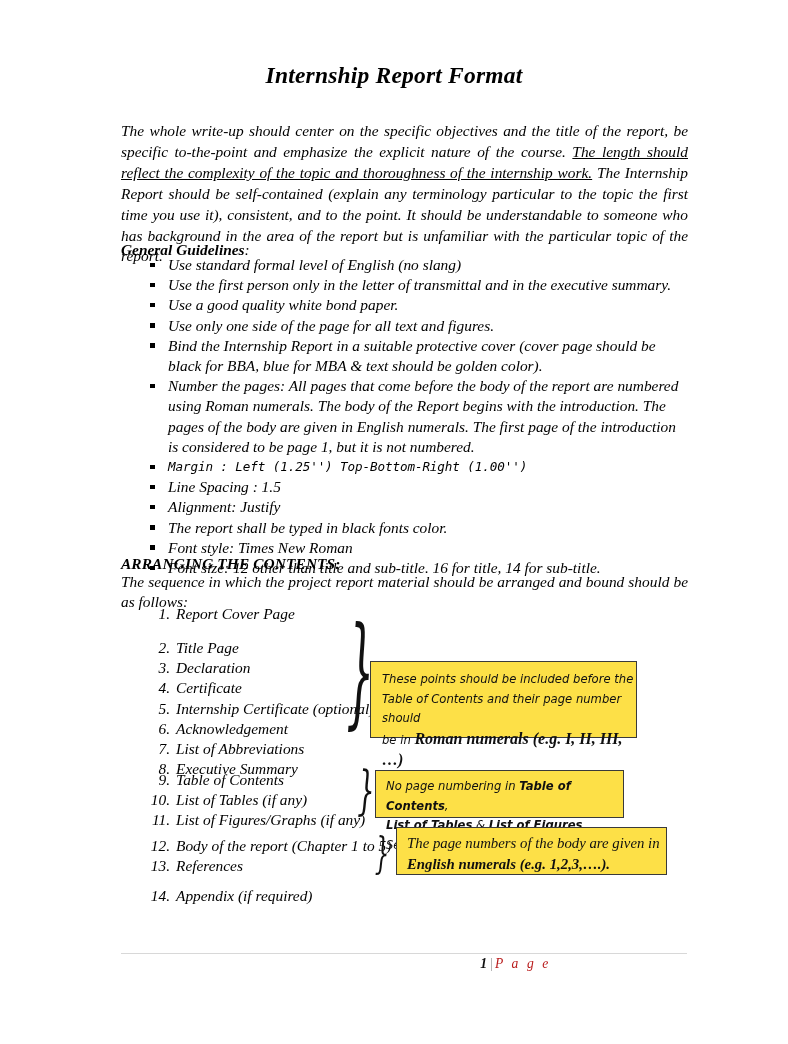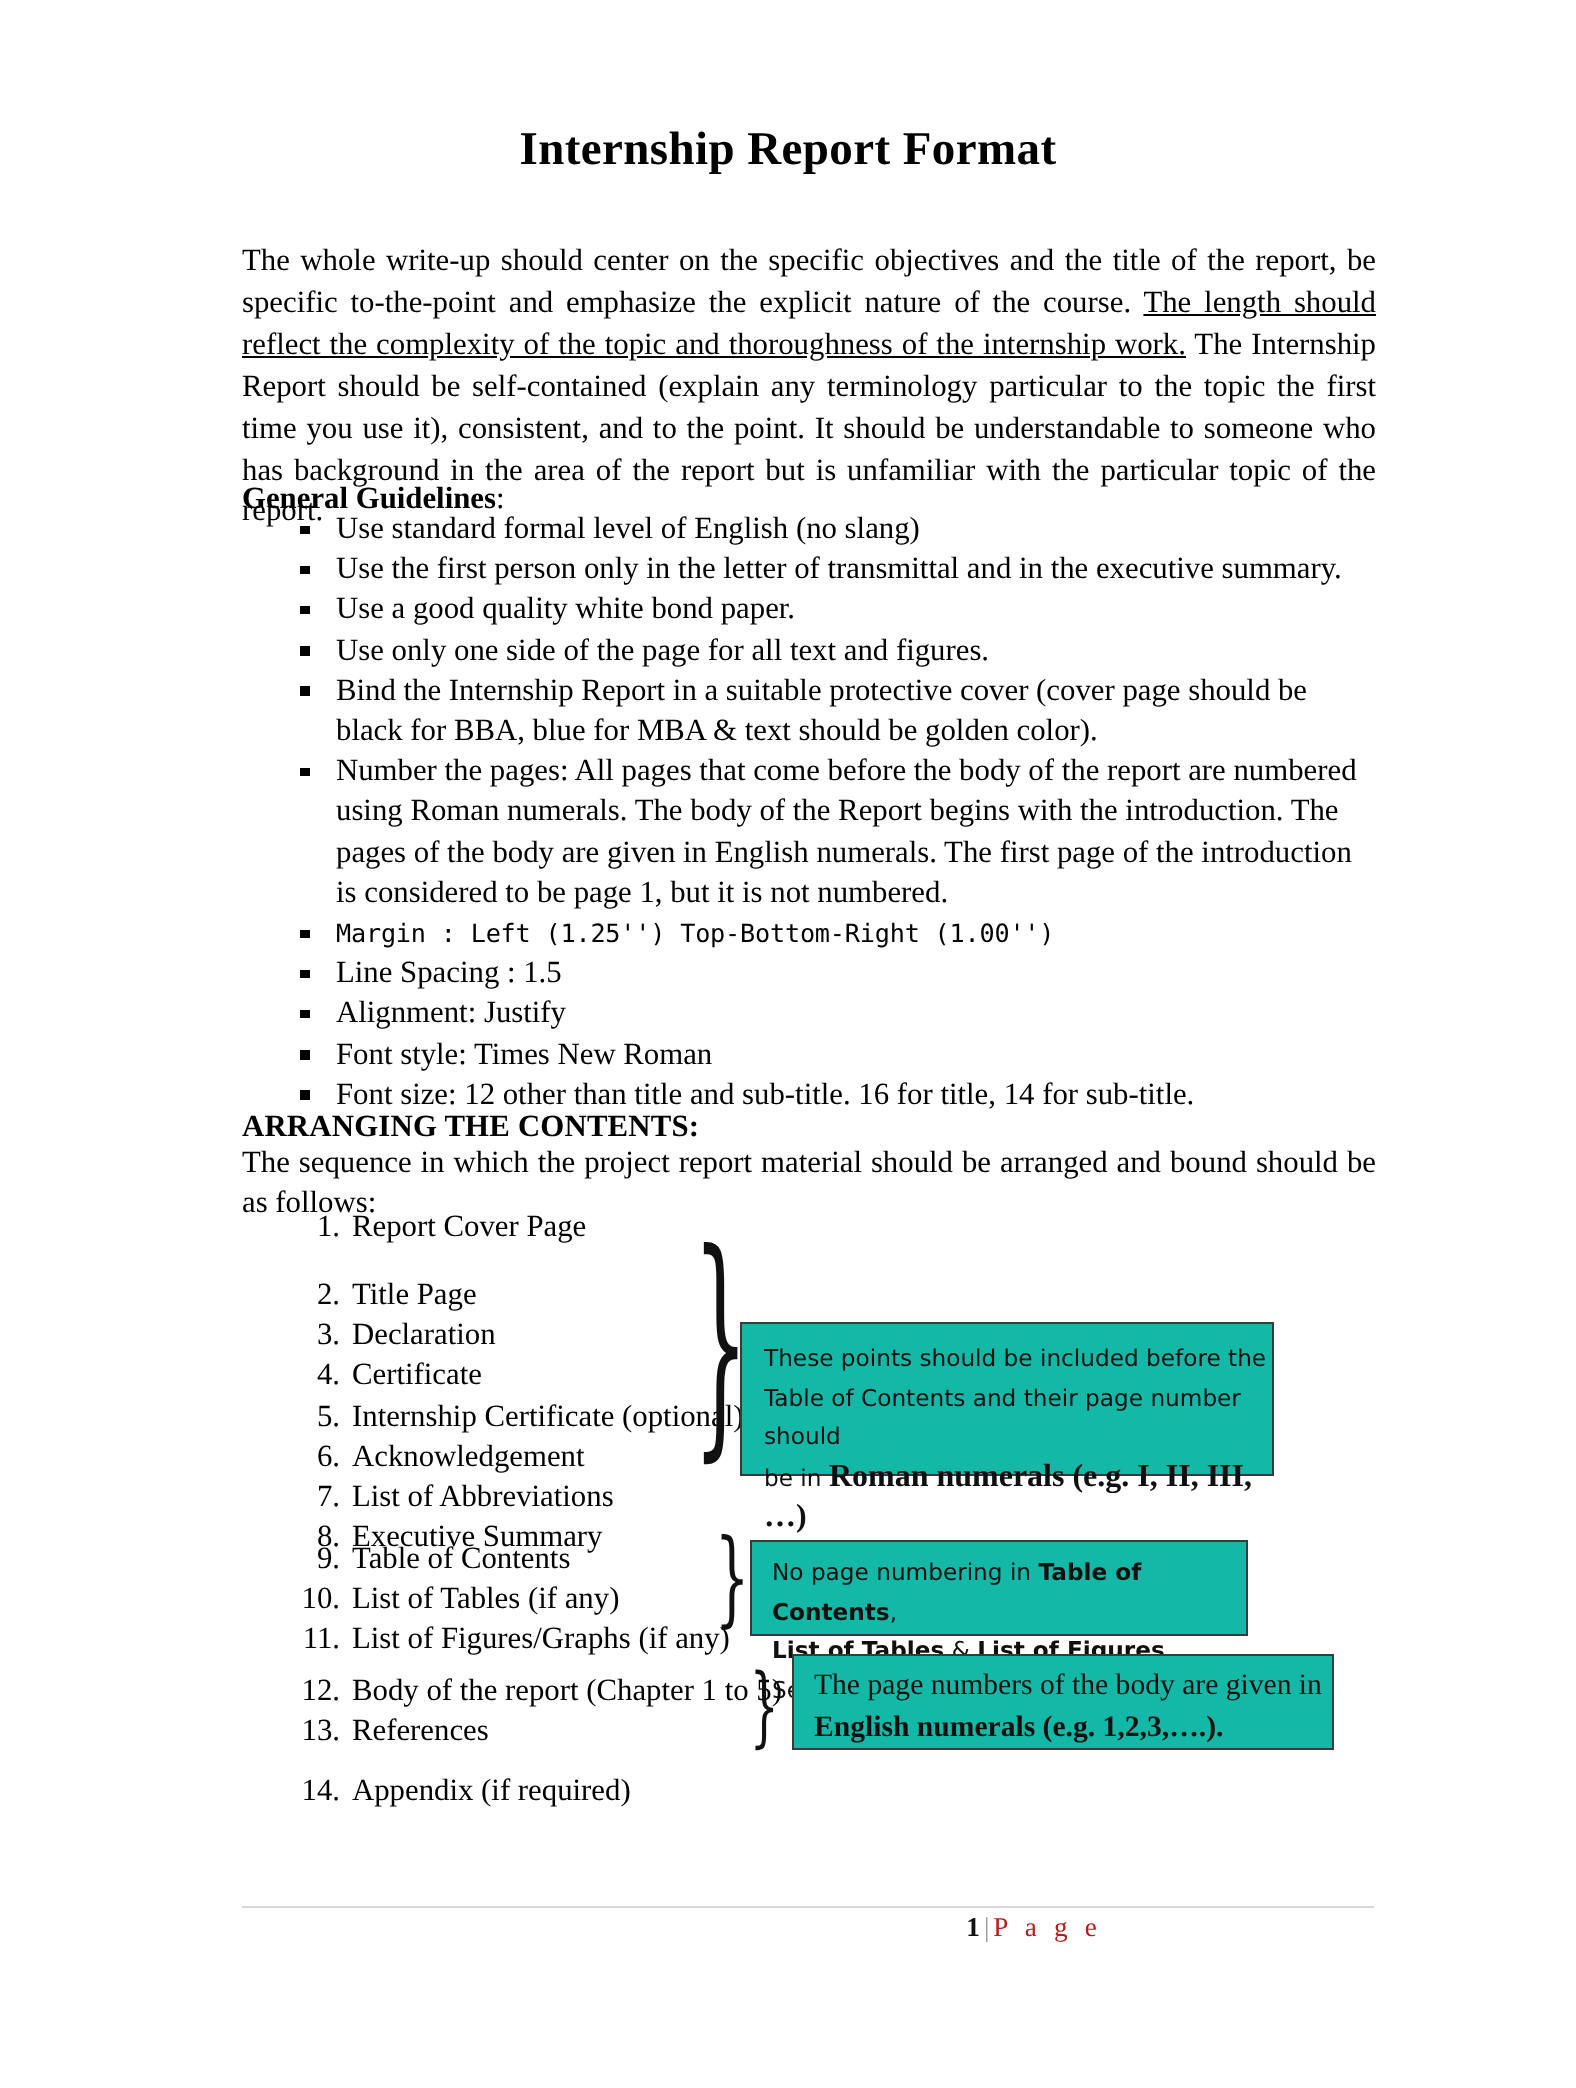--- a/index.html
+++ b/index.html
@@ -13,20 +13,21 @@
     position: relative;
     font-family: "Liberation Serif", "DejaVu Serif", serif;
     color: #000000;
     overflow: hidden;
   }
   .page {
     position: absolute;
     left: 0; top: 0;
     width: 652px;
     height: 1044px;
+    font-style: italic;
   }
 
   
   .doc-title {
     position: absolute;
     left: 0;
     top: 62px;
     width: 788px;
     text-align: center;
     font-size: 23.5px;
@@ -123,21 +124,21 @@
   #grp1 { left: 145px; top: 604px; }
   #grp2 { left: 145px; top: 638px; }
   #grp3 { left: 145px; top: 770px; }
   #grp4 { left: 145px; top: 836px; }
   #grp5 { left: 145px; top: 886px; }
 
   
   .callout {
     position: absolute;
     border: 1.4px solid #3a3a3a;
-    background: #14b8a6;
+    background: #fde047;
     box-sizing: border-box;
   }
   .callout .ctext {
     font-family: "DejaVu Sans", "Liberation Sans", sans-serif;
     font-size: 11.6px;
     line-height: 19.5px;
     color: #101010;
   }
   .callout .ctext b { font-weight: bold; }
   .callout .serif-b {
@@ -225,20 +226,21 @@
     <div class="bullet-row"><span class="sq"></span><span>Use standard formal level of English (no slang)</span></div>
     <div class="bullet-row"><span class="sq"></span><span>Use the first person only in the letter of transmittal and in the executive summary.</span></div>
     <div class="bullet-row"><span class="sq"></span><span>Use a good quality white bond paper.</span></div>
     <div class="bullet-row"><span class="sq"></span><span>Use only one side of the page for all text and figures.</span></div>
     <div class="bullet-row"><span class="sq"></span></div>
     <div class="bullet-row"><span class="sq"></span><span>Bind the Internship Report in a suitable protective cover (cover page should be black for BBA, blue for MBA &amp; text should be golden color).</span></div>
     <div class="bullet-row"><span class="sq"></span><span>Number the pages: All pages that come before the body of the report are numbered using Roman numerals. The body of the Report begins with the introduction. The pages of the body are given in English numerals. The first page of the introduction is considered to be page 1, but it is not numbered.</span></div>
     <div class="bullet-row mono"><span class="sq"></span><span>Margin : Left (1.25'') Top-Bottom-Right (1.00'')</span></div>
     <div class="bullet-row"><span class="sq"></span><span>Line Spacing : 1.5</span></div>
     <div class="bullet-row"><span class="sq"></span><span>Alignment: Justify</span></div>
+    <div class="bullet-row"><span class="sq"></span><span>The report shall be typed in black fonts color.</span></div>
     <div class="bullet-row"><span class="sq"></span><span>Font style: Times New Roman</span></div>
     <div class="bullet-row"><span class="sq"></span><span>Font size: 12 other than title and sub-title. 16 for title, 14 for sub-title.</span></div>
   </div>
 
   <div class="arr-heading">ARRANGING THE CONTENTS:</div>
   <div class="arr-intro">The sequence in which the project report material should be arranged and bound should be as follows:</div>
 
   <div class="num-group" id="grp1">
     <span class="num-row"><span class="n">1.</span><span>Report Cover Page</span></span>
   </div>

